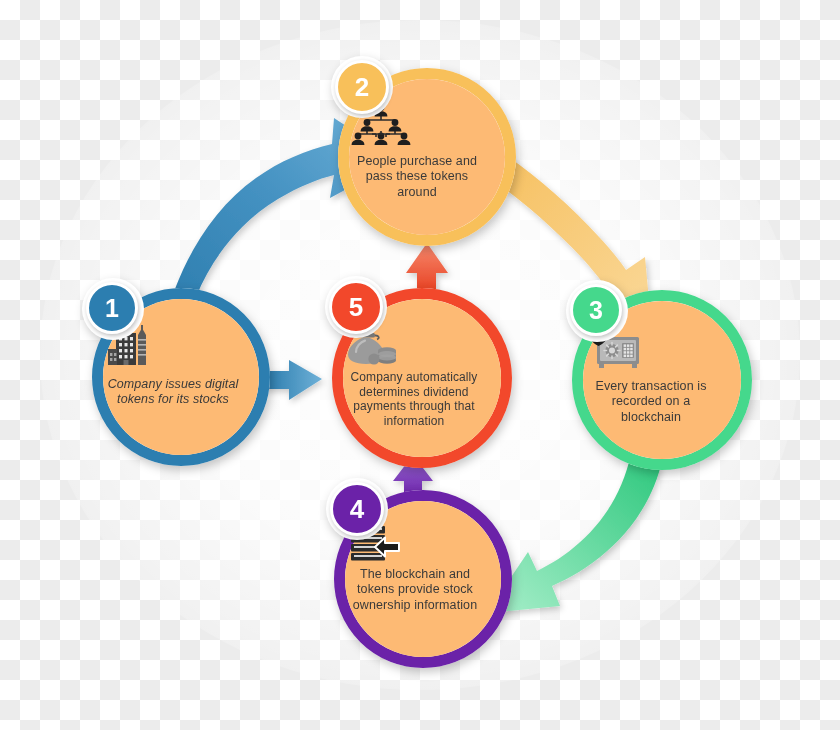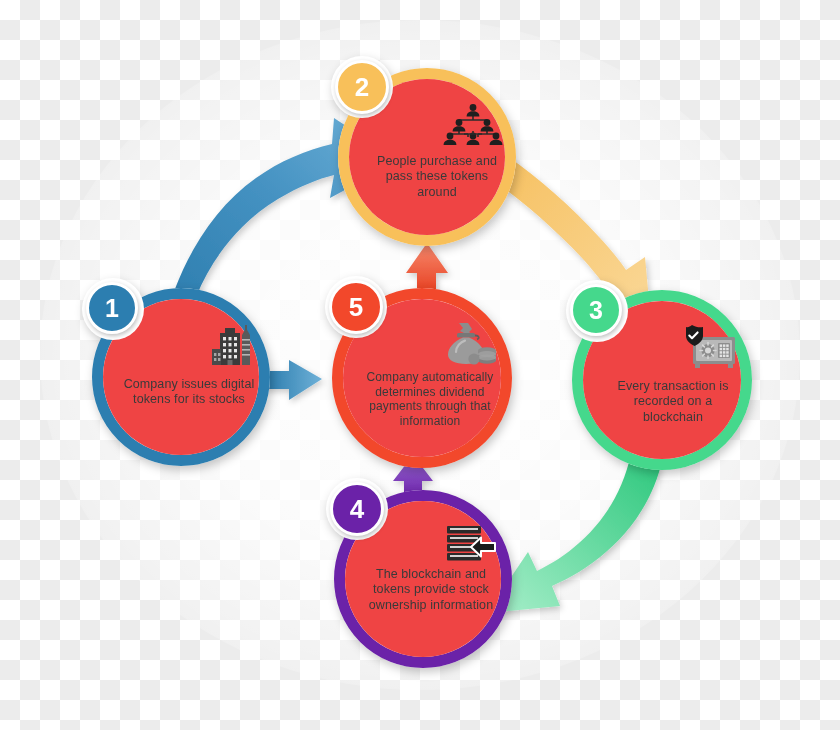--- a/index.html
+++ b/index.html
@@ -55,25 +55,25 @@
   .node .ring {
     position: absolute;
     left: 0; top: 0; right: 0; bottom: 0;
     border-radius: 50%;
     box-sizing: border-box;
     border: 12px solid #000;
   }
   .node .inner {
     position: absolute;
     border-radius: 50%;
-    background: #ef4444;
+    background: #fdba74;
     box-sizing: border-box;
     display: flex;
     flex-direction: column;
-    align-items: flex-end;
+    align-items: flex-start;
     justify-content: flex-start;
   }
   .node .icon-wrap {
     display: flex;
     align-items: flex-end;
     justify-content: center;
   }
   .node .label {
     text-align: center;
     color: #3a3a3a;
@@ -92,21 +92,21 @@
     font-weight: bold;
     box-sizing: border-box;
     border: 3px solid #ffffff;
     box-shadow: 1px 2px 4px rgba(0,0,0,0.25);
     z-index: 5;
   }
 
   
   #node-1 { left: 92px;  top: 288px; width: 178px; height: 178px; }
   #node-1 .ring   { border-color: #2C7EB0; border-width: 11px; }
-  #node-1 .inner  { left: 11px; top: 11px; right: 11px; bottom: 11px; padding-top: 26px; }
+  #node-1 .inner  { left: 11px; top: 11px; right: 11px; bottom: 11px; padding-top: 26px; font-style: italic; }
   #node-1 .label  { font-size: 12.5px; width: 140px; margin-top: 6px; }
   #node-1 .badge  { left: -6px; top: -6px; width: 52px; height: 52px; background: #2C7EB0; font-size: 25px; }
 
   
   #node-2 { left: 338px; top: 68px;  width: 178px; height: 178px; }
   #node-2 .ring   { border-color: #F8C05A; border-width: 11px; }
   #node-2 .inner  { left: 11px; top: 11px; right: 11px; bottom: 11px; padding-top: 24px; }
   #node-2 .label  { font-size: 12.5px; width: 136px; margin-top: 5px; }
   #node-2 .badge  { left: -3px; top: -8px; width: 54px; height: 54px; background: #F8C05A; font-size: 26px; }
 

